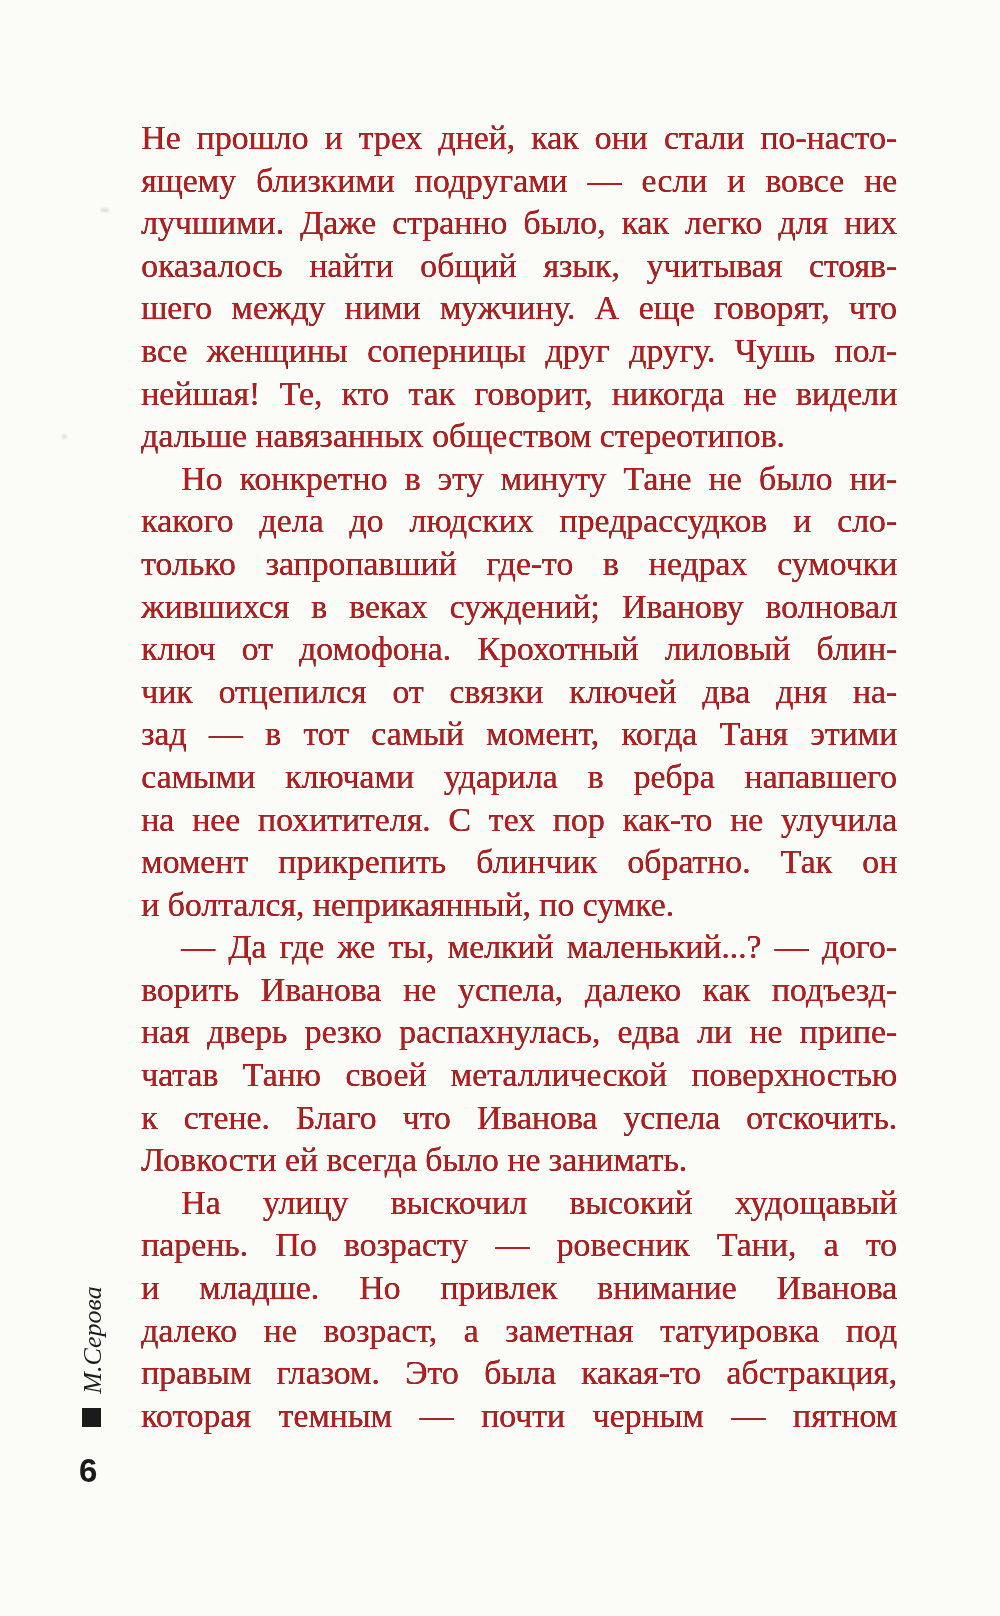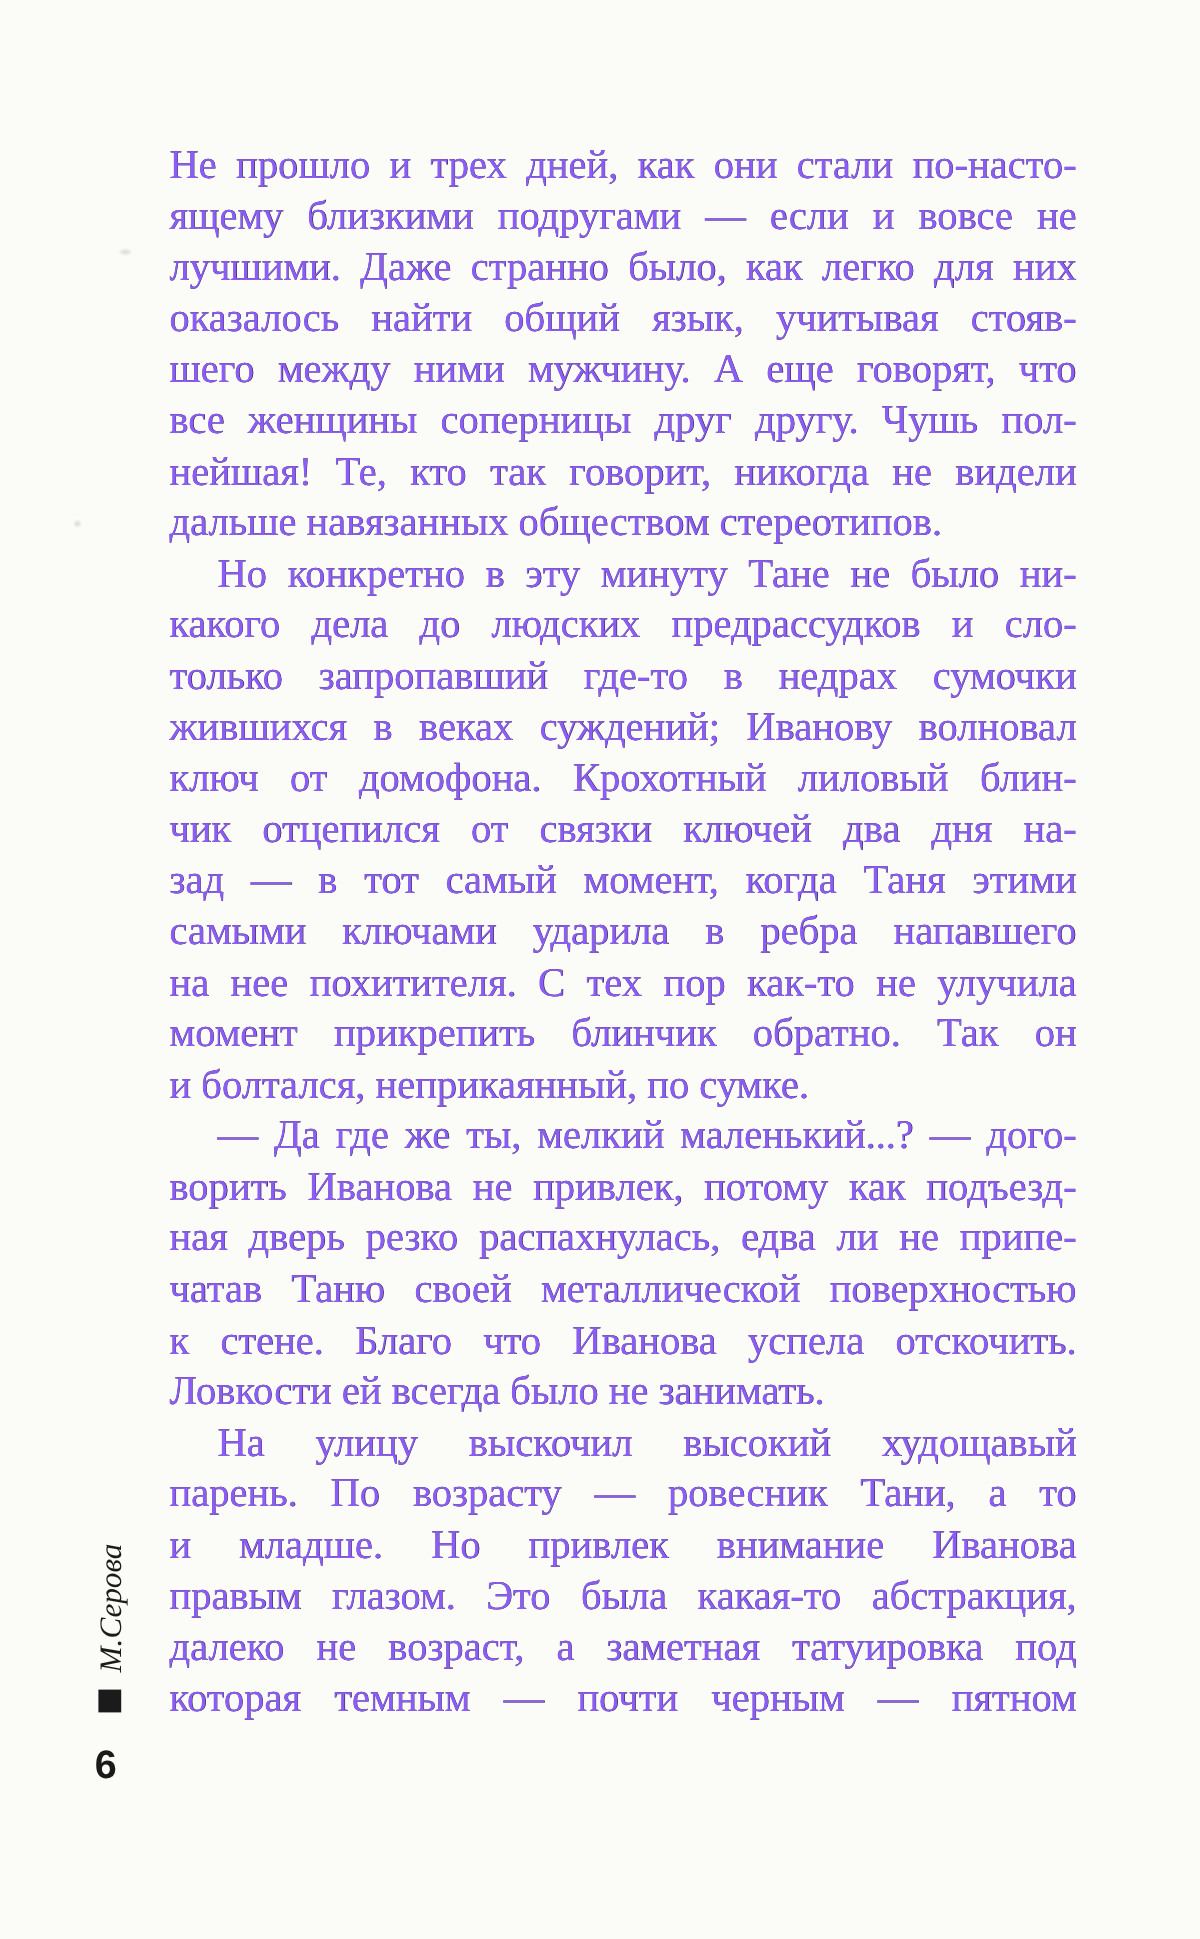--- a/index.html
+++ b/index.html
@@ -14,21 +14,21 @@
     background: #fbfbf8;
     overflow: hidden;
     font-family: "Liberation Serif", serif;
   }
   
   .text-block {
     position: absolute;
     left: 141px;
     top: 117px;
     width: 756px;
-    color: #8b5cf6;
+    color: #b91c1c;
     font-size: 34px;
     line-height: 42.6px;
     letter-spacing: -0.1px;
     text-shadow: 0.25px 0 0 #151413;
   }
   .line {
     height: 42.6px;
     overflow: hidden;
     text-align: justify;
     text-align-last: justify;
@@ -104,30 +104,30 @@
       <div class="line">только запропавший где-то в недрах сумочки</div>
       <div class="line">жившихся в веках суждений; Иванову волновал</div>
       <div class="line">ключ от домофона. Крохотный лиловый блин-</div>
       <div class="line">чик отцепился от связки ключей два дня на-</div>
       <div class="line">зад — в тот самый момент, когда Таня этими</div>
       <div class="line">самыми ключами ударила в ребра напавшего</div>
       <div class="line">на нее похитителя. С тех пор как-то не улучила</div>
       <div class="line">момент прикрепить блинчик обратно. Так он</div>
       <div class="line end">и болтался, неприкаянный, по сумке.</div>
       <div class="line indent">— Да где же ты, мелкий маленький...? — дого-</div>
-      <div class="line">ворить Иванова не привлек, потому как подъезд-</div>
+      <div class="line">ворить Иванова не успела, далеко как подъезд-</div>
       <div class="line">ная дверь резко распахнулась, едва ли не припе-</div>
       <div class="line">чатав Таню своей металлической поверхностью</div>
       <div class="line">к стене. Благо что Иванова успела отскочить.</div>
       <div class="line end">Ловкости ей всегда было не занимать.</div>
       <div class="line indent">На улицу выскочил высокий худощавый</div>
       <div class="line">парень. По возрасту — ровесник Тани, а то</div>
       <div class="line">и младше. Но привлек внимание Иванова</div>
+      <div class="line">далеко не возраст, а заметная татуировка под</div>
       <div class="line">правым глазом. Это была какая-то абстракция,</div>
-      <div class="line">далеко не возраст, а заметная татуировка под</div>
       <div class="line">которая темным — почти черным — пятном</div>
     </div>
 
   <div class="margin-author">М.Серова</div>
 
   <div class="margin-square"></div>
 
   <div class="page-number">6</div>
 
   <div class="speck speck-a"></div>

